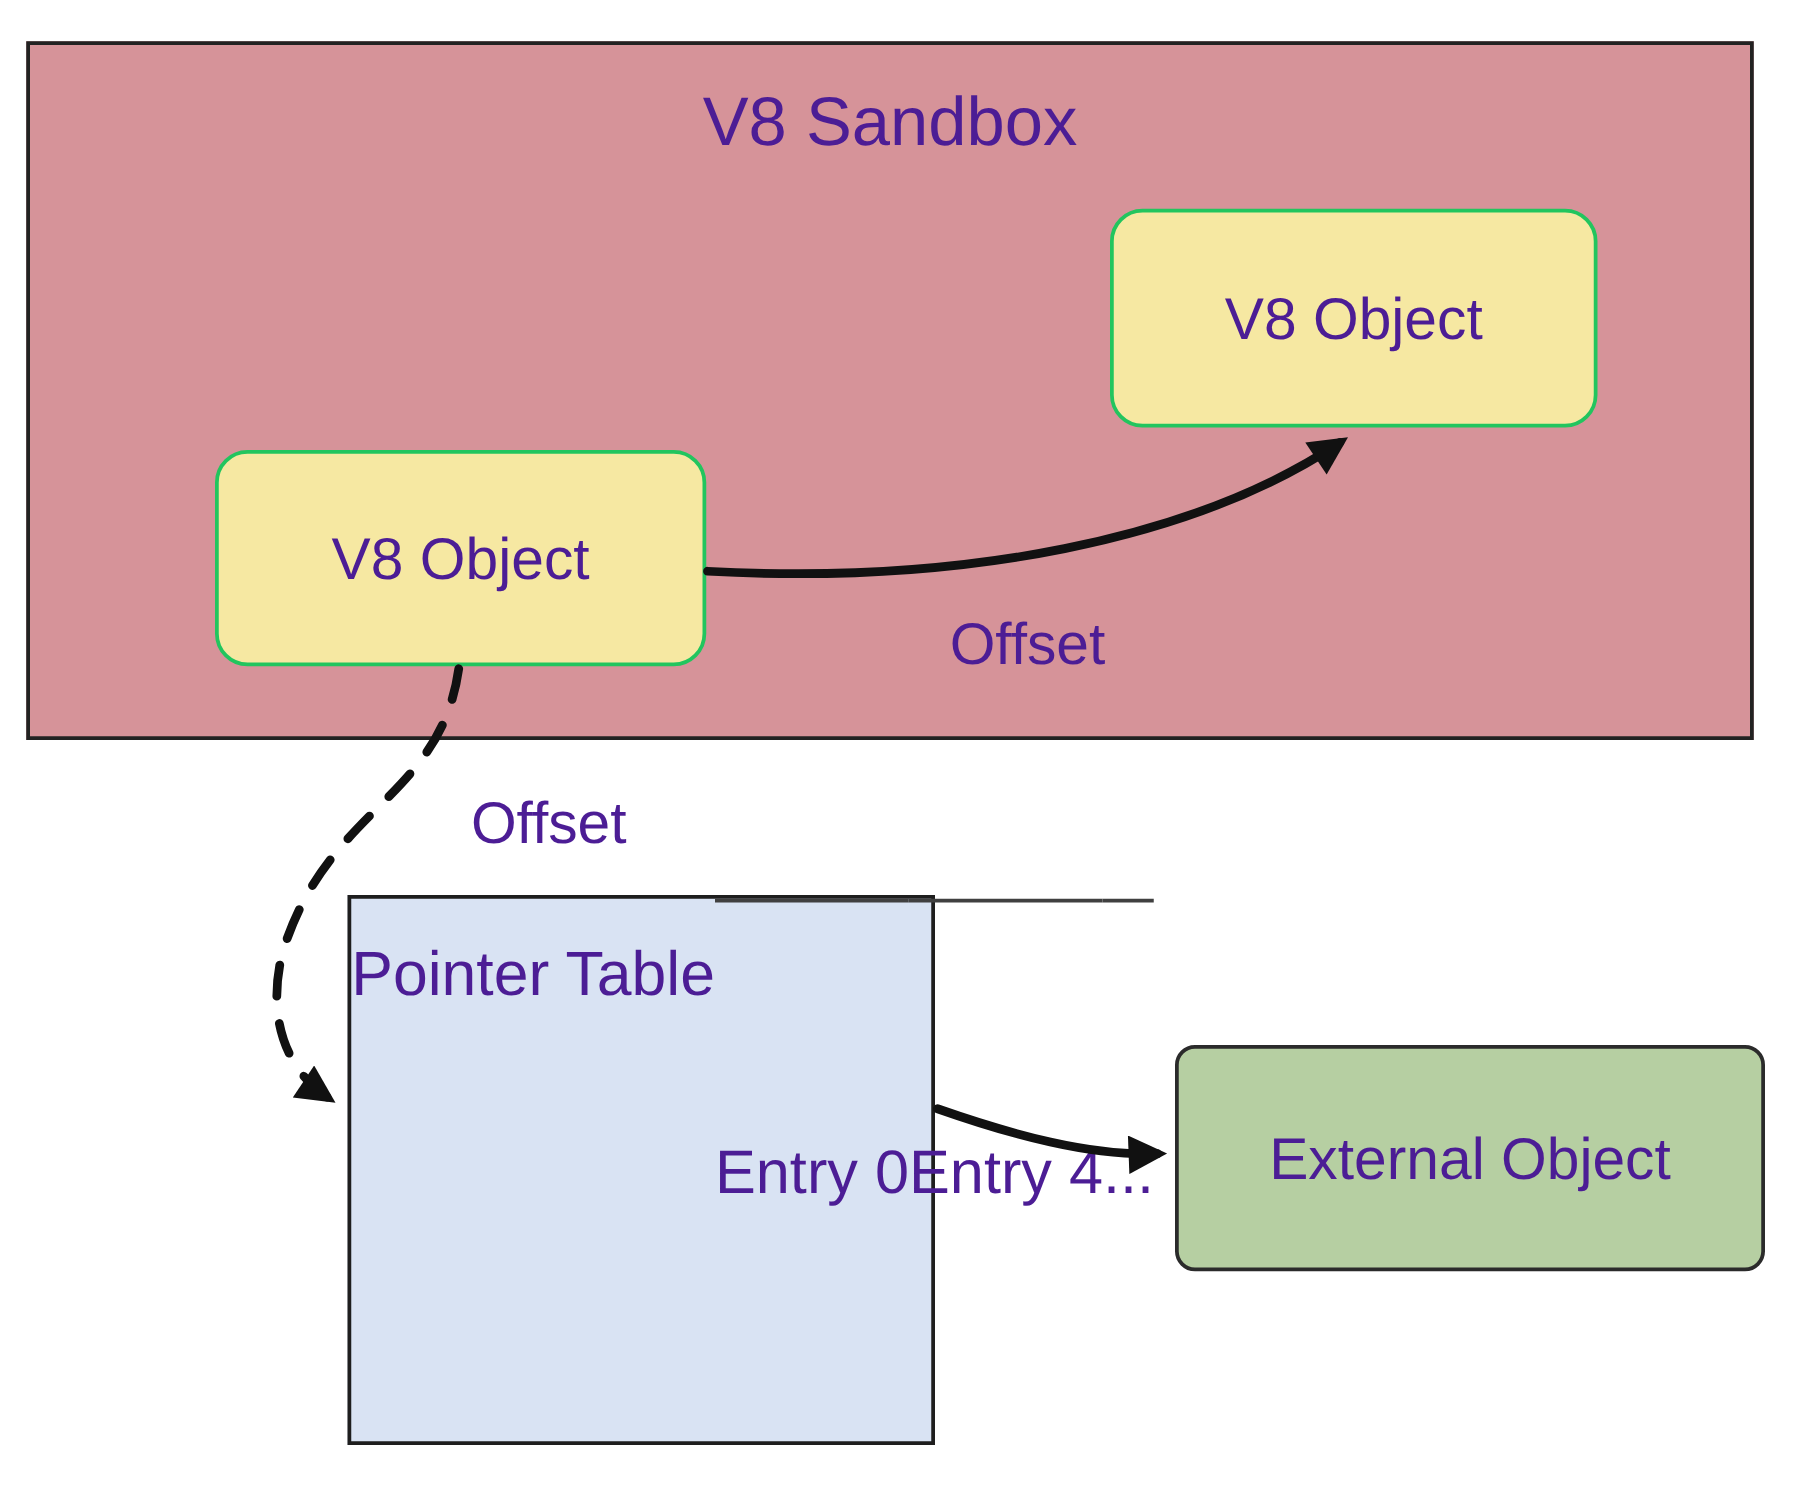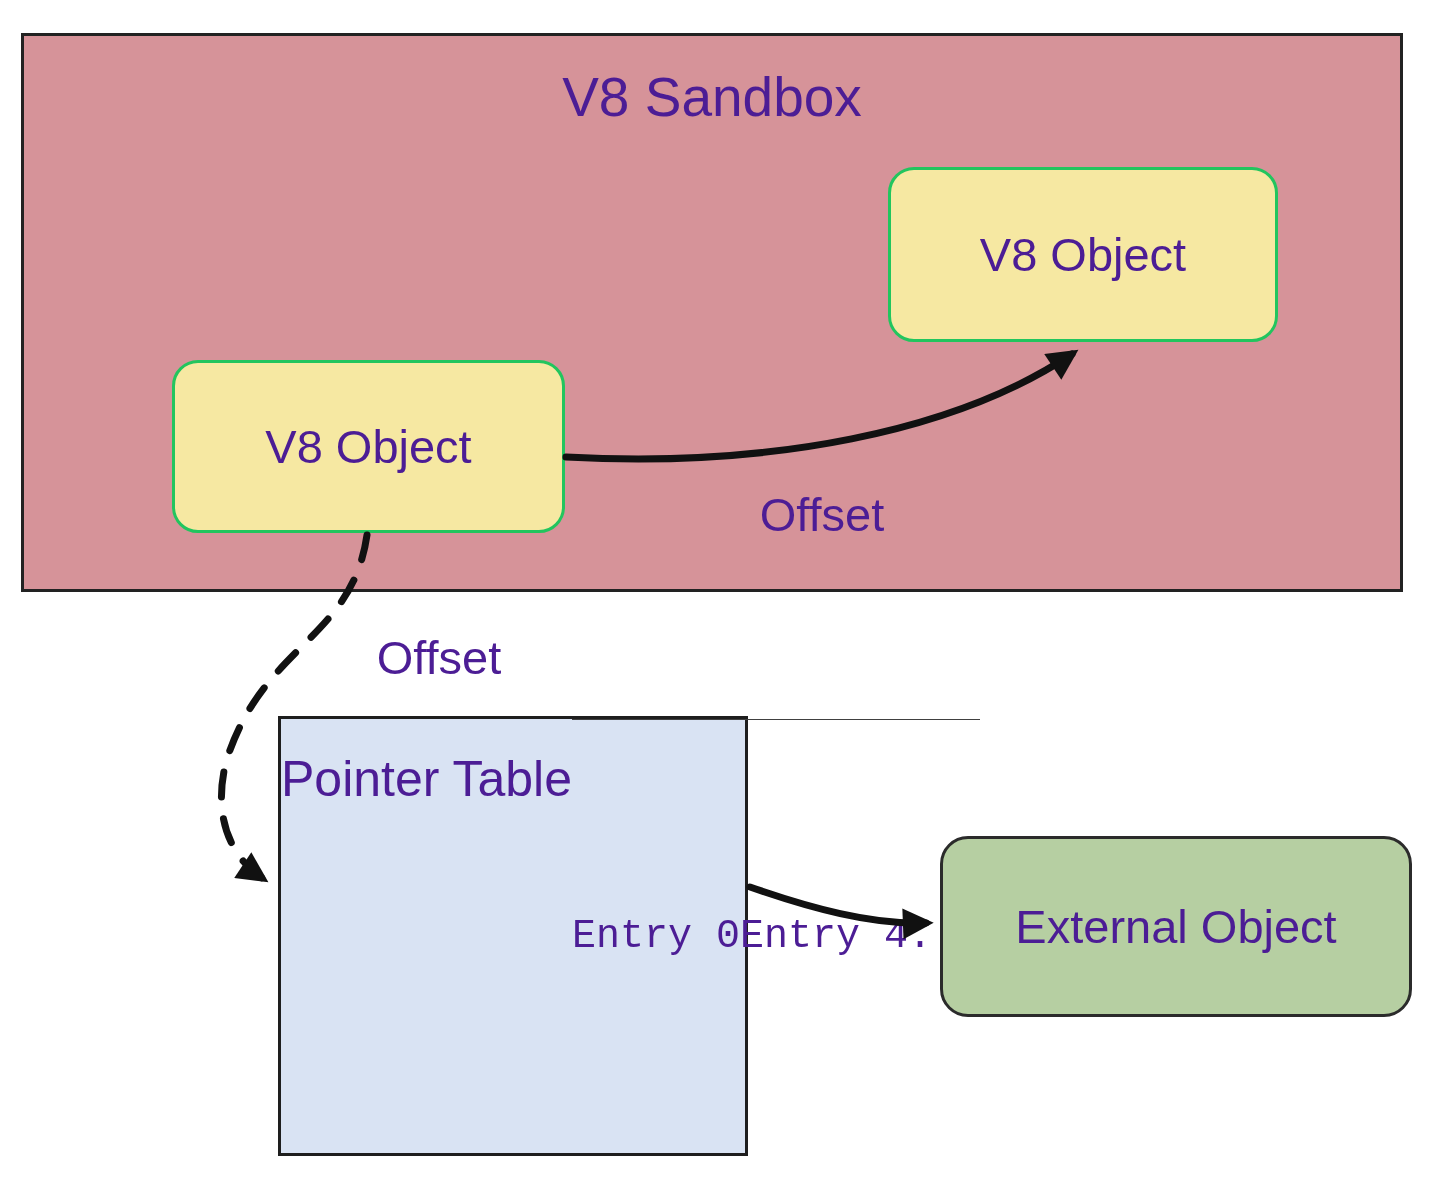--- a/index.html
+++ b/index.html
@@ -38,21 +38,21 @@
     font-size: 47px;
     white-space: nowrap;
   }
   .node.yellow { background: #f6e8a2; border-radius: 26px; }
   .node.v8-top  { left: 888px; top: 167px; width: 390px; height: 175px; }
   .node.v8-left { left: 172px; top: 360px; width: 393px; height: 173px; }
   .node.external {
     left: 940px; top: 836px;
     width: 472px; height: 181px;
     background: #b6cfa2;
-    border-radius: 28px;
+    border-radius: 16px;
     border-color: #2b2b2b;
   }
   .edge-label {
     position: absolute;
     font-size: 47px;
     line-height: 1;
     text-align: center;
     white-space: nowrap;
   }
   .edge-label.offset { left: 722px; top: 491px; width: 200px; }
@@ -71,26 +71,26 @@
     height: 119px;
     flex: 0 0 119px;
     display: flex;
     align-items: center;
     justify-content: center;
     font-size: 50px;
     white-space: nowrap;
   }
   .ptable-row {
     flex: 1 1 auto;
-    border-top: 1px solid #404040;
+    border-top: 3px solid #404040;
     display: flex;
     align-items: center;
     justify-content: center;
-    font-family: Liberation Mono, monospace;
-    font-size: 40px;
+    font-family: Liberation Sans, sans-serif;
+    font-size: 49px;
     white-space: nowrap;
   }
   svg.arrows {
     position: absolute;
     left: 0; top: 0;
     width: 1440px; height: 1195px;
     pointer-events: none;
   }
 </style>
 </head>

